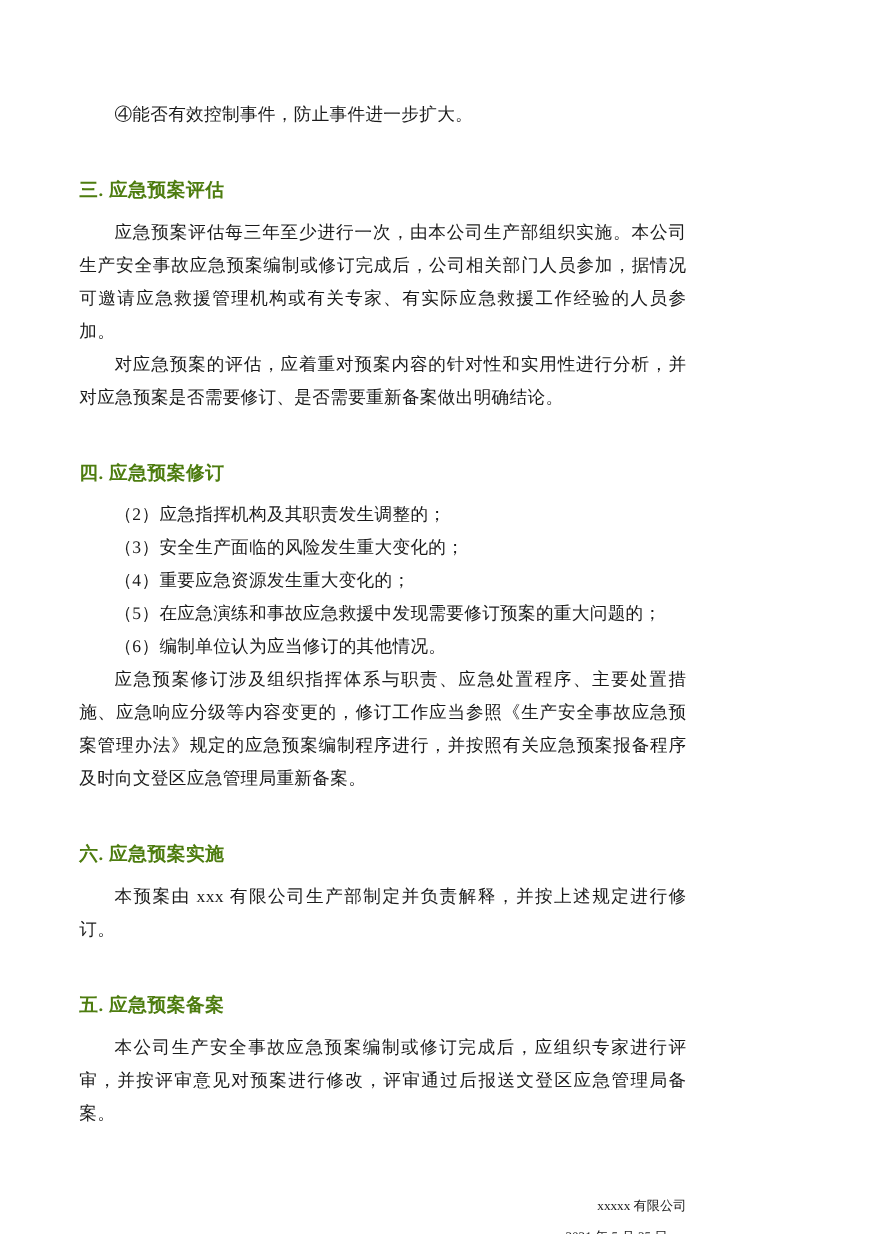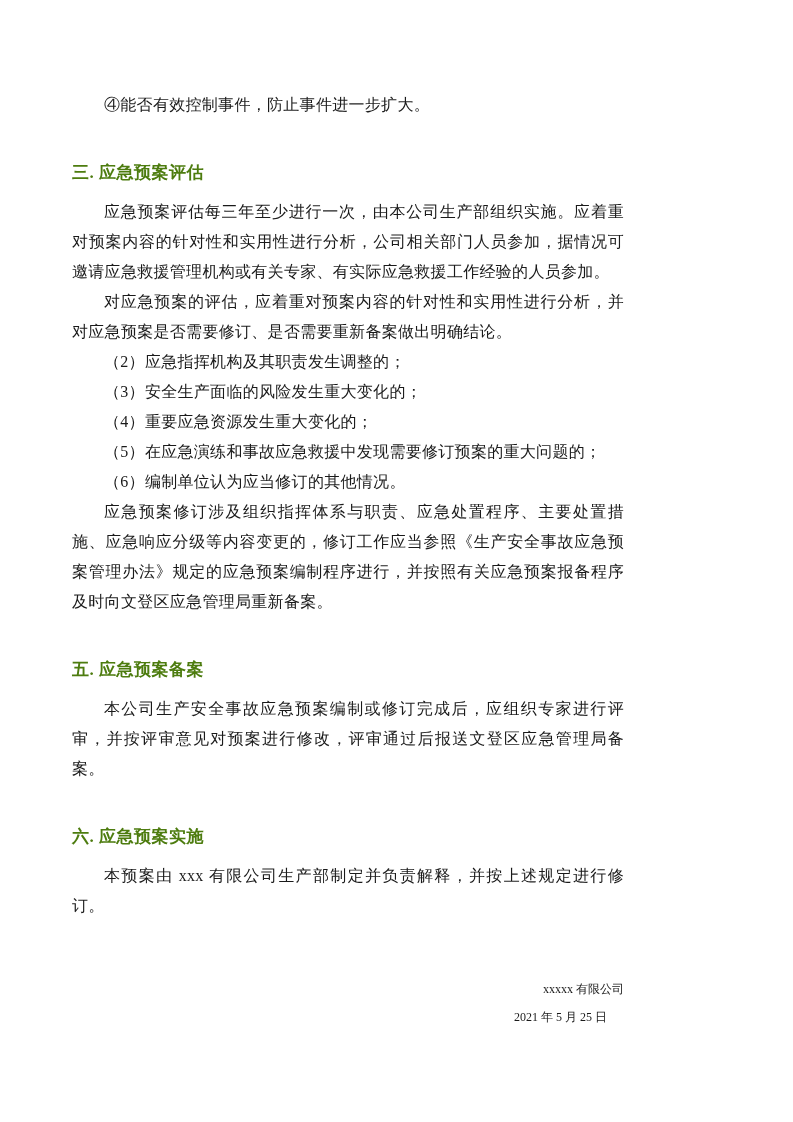--- a/index.html
+++ b/index.html
@@ -54,41 +54,42 @@
 </style>
 </head>
 <body>
 
 <div class="page">
 
   <p class="body indent">④能否有效控制事件，防止事件进一步扩大。</p>
 
   <section>
     <h3 class="sec-heading">三. 应急预案评估</h3>
-    <p class="body indent">应急预案评估每三年至少进行一次，由本公司生产部组织实施。应着重对预案内容的针对性和实用性进行分析，公司相关部门人员参加，据情况可邀请应急救援管理机构或有关专家、有实际应急救援工作经验的人员参加。</p>
+    <p class="body indent">应急预案评估每三年至少进行一次，由本公司生产部组织实施。本公司生产安全事故应急预案编制或修订完成后，公司相关部门人员参加，据情况可邀请应急救援管理机构或有关专家、有实际应急救援工作经验的人员参加。</p>
     <p class="body indent">对应急预案的评估，应着重对预案内容的针对性和实用性进行分析，并对应急预案是否需要修订、是否需要重新备案做出明确结论。</p>
   </section>
 
   <section>
+    <h3 class="sec-heading">四. 应急预案修订</h3>
     <p class="body indent">（2）应急指挥机构及其职责发生调整的；</p>
     <p class="body indent">（3）安全生产面临的风险发生重大变化的；</p>
     <p class="body indent">（4）重要应急资源发生重大变化的；</p>
     <p class="body indent">（5）在应急演练和事故应急救援中发现需要修订预案的重大问题的；</p>
     <p class="body indent">（6）编制单位认为应当修订的其他情况。</p>
     <p class="body indent">应急预案修订涉及组织指挥体系与职责、应急处置程序、主要处置措施、应急响应分级等内容变更的，修订工作应当参照《生产安全事故应急预案管理办法》规定的应急预案编制程序进行，并按照有关应急预案报备程序及时向文登区应急管理局重新备案。</p>
   </section>
 
   <section>
-    <h3 class="sec-heading">五. 应急预案备案</h3>
-    <p class="body indent">本公司生产安全事故应急预案编制或修订完成后，应组织专家进行评审，并按评审意见对预案进行修改，评审通过后报送文登区应急管理局备案。</p>
+    <h3 class="sec-heading">六. 应急预案实施</h3>
+    <p class="body indent">本预案由 xxx 有限公司生产部制定并负责解释，并按上述规定进行修订。</p>
   </section>
 
   <section>
-    <h3 class="sec-heading">六. 应急预案实施</h3>
-    <p class="body indent">本预案由 xxx 有限公司生产部制定并负责解释，并按上述规定进行修订。</p>
+    <h3 class="sec-heading">五. 应急预案备案</h3>
+    <p class="body indent">本公司生产安全事故应急预案编制或修订完成后，应组织专家进行评审，并按评审意见对预案进行修改，评审通过后报送文登区应急管理局备案。</p>
   </section>
 
   <div class="signature">
     <p>xxxxx 有限公司</p>
     <p class="sig-date">2021 年 5 月 25 日</p>
   </div>
 
 </div>
 
 </body></html>

